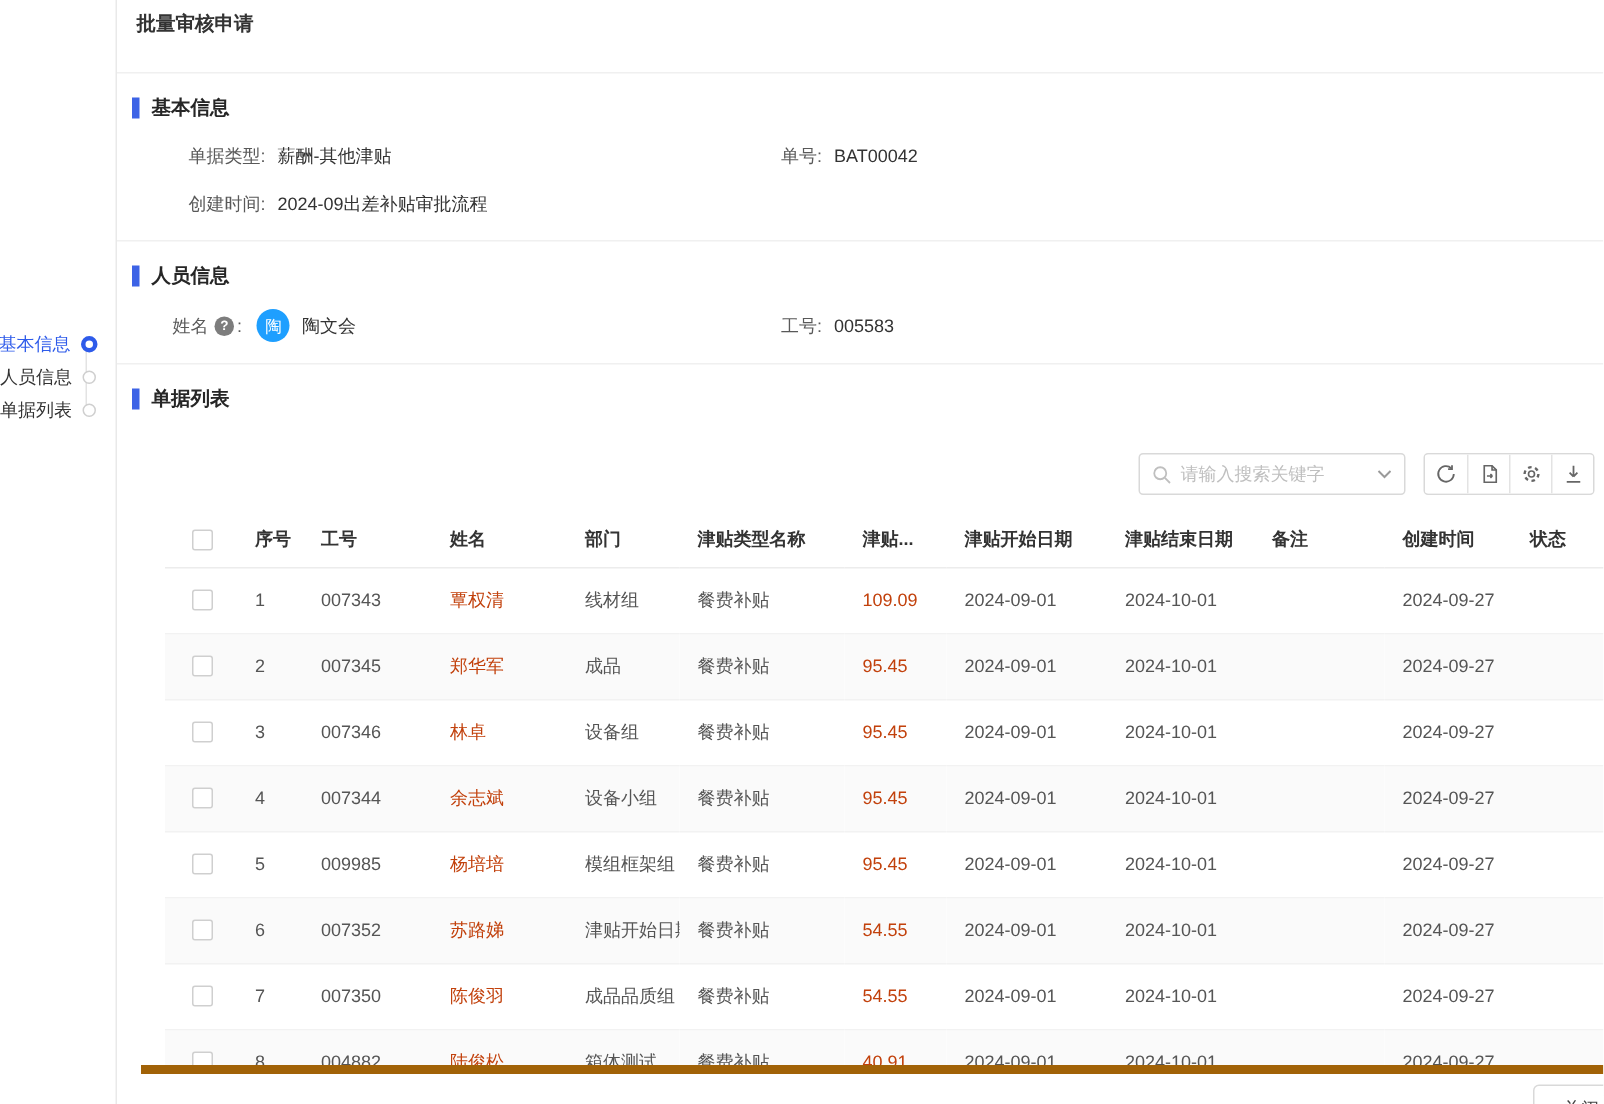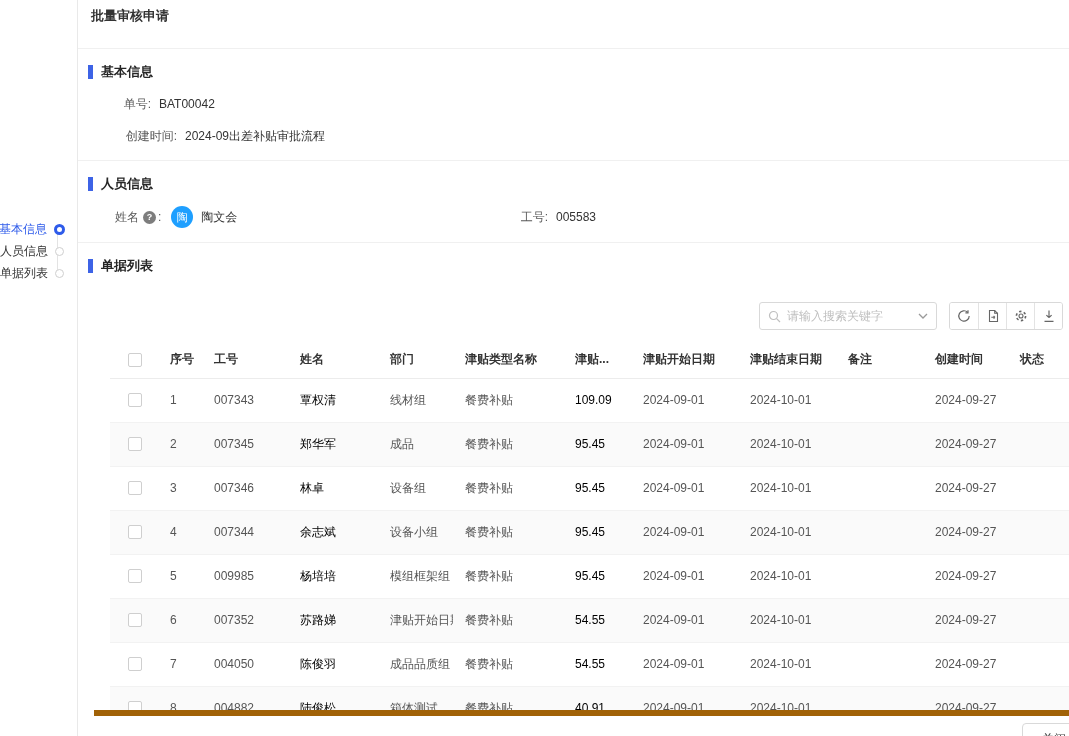--- a/index.html
+++ b/index.html
@@ -62,21 +62,21 @@
   col.c-end{width:98px} col.c-rem{width:87px} col.c-created{width:85px} col.c-status{width:100px}
   thead th { height:36px; font-size:12px; font-weight:700; color:#333; text-align:left; padding:0 0 0 12px;
     border-bottom:1px solid #ececec; background:#fff; white-space:nowrap; overflow:hidden; }
   thead th.cb-cell { padding-left:18px; }
   tbody td { height:44px; font-size:12px; color:#555; padding:0 0 0 12px; border-bottom:1px solid #f2f2f2;
     white-space:nowrap; overflow:hidden; }
   tbody td.cb-cell { padding-left:18px; }
   tbody tr:nth-child(even) { background:#fafafa; }
   input[type=checkbox] { appearance:none; -webkit-appearance:none; width:14px; height:14px; border:1px solid #cfcfcf;
     border-radius:2px; background:#fff; cursor:pointer; vertical-align:middle; }
-  .link { color:#000000; cursor:pointer; }
+  .link { color:#c2410c; cursor:pointer; }
 
   
   .footer { position:absolute; left:16px; right:0; bottom:0; height:26px; border-top:6px solid #a16207; background:#fff; }
   .close-btn { position:absolute; top:7px; right:-17px; height:32px; padding:0 19px; background:#fff;
     border:1px solid #d9d9d9; border-radius:4px; font-size:12px; color:#444; cursor:pointer; font-family:inherit; }
   svg { display:block; }
 </style>
 </head>
 <body>
 
@@ -102,20 +102,24 @@
 
   <div class="main">
     <div class="title-bar">批量审核申请</div>
 
     <div class="section bordered">
       <div class="sec-head">
         <span class="sec-bar"></span>
         <span class="sec-title">基本信息</span>
       </div>
       <div class="field-row">
+        <div class="field col1">
+          <span class="f-label">单据类型:</span>
+          <span class="f-value">薪酬-其他津贴</span>
+        </div>
         <div class="field">
           <span class="f-label" style="min-width:36px">单号:</span>
           <span class="f-value">BAT00042</span>
         </div>
       </div>
       <div class="field-row">
         <div class="field col1">
           <span class="f-label">创建时间:</span>
           <span class="f-value">2024-09出差补贴审批流程</span>
         </div>
@@ -311,21 +315,21 @@
     <td>2024-09-01</td>
     <td>2024-10-01</td>
     <td></td>
     <td>2024-09-27</td>
     <td></td>
   </tr>
 
   <tr>
     <td class="cb-cell"><input type="checkbox" style=""></td>
     <td>7</td>
-    <td>004050</td>
+    <td>007350</td>
     <td class="link">陈俊羽</td>
     <td>成品品质组</td>
     <td>餐费补贴</td>
     <td class="link">54.55</td>
     <td>2024-09-01</td>
     <td>2024-10-01</td>
     <td></td>
     <td>2024-09-27</td>
     <td></td>
   </tr>

